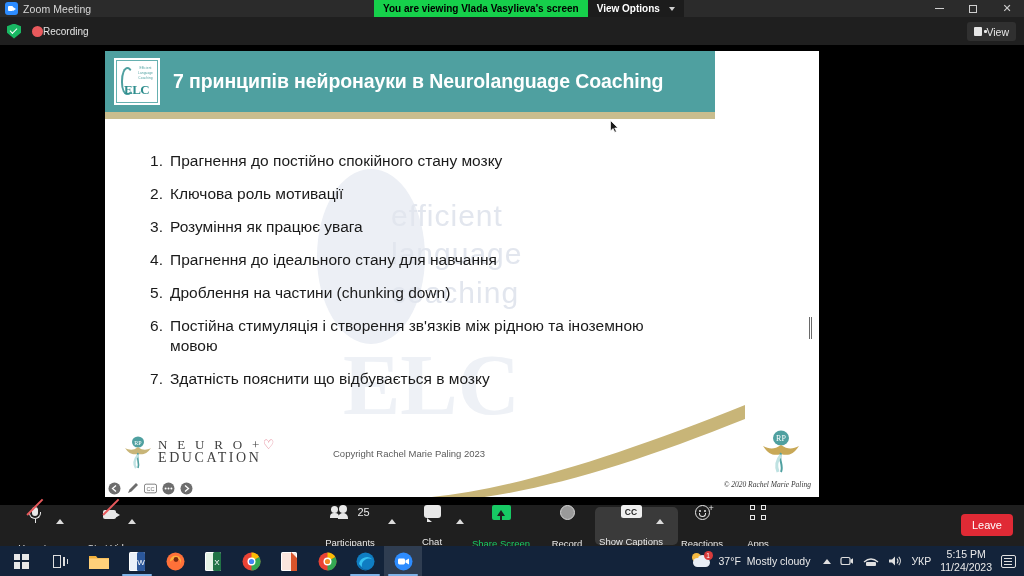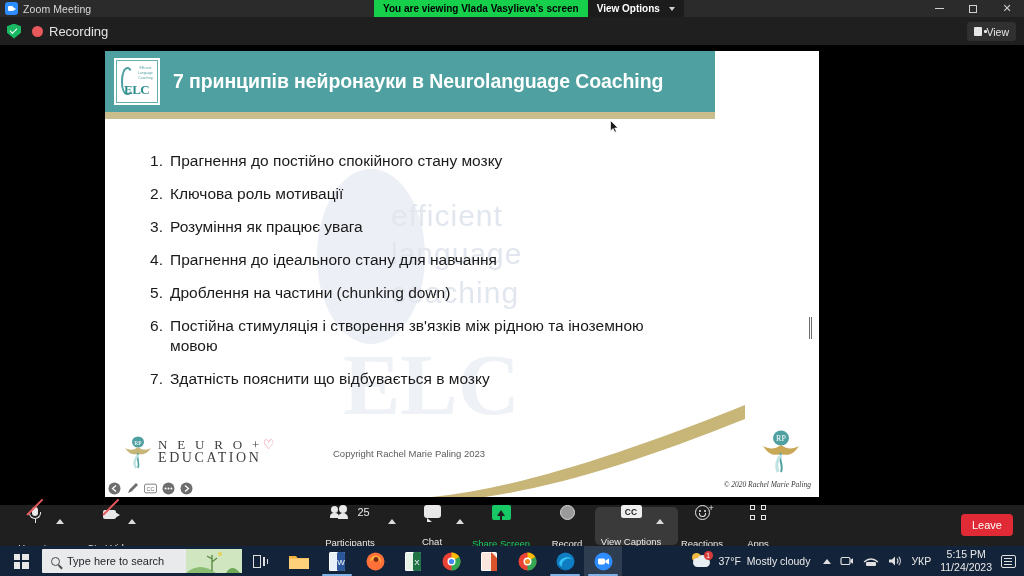--- a/index.html
+++ b/index.html
@@ -69,21 +69,21 @@
   }
   .shield::after {
     content: ""; position: absolute; left: 3.2px; top: 4.5px; width: 6px; height: 3px;
     border-left: 1.6px solid #fff; border-bottom: 1.6px solid #fff;
     transform: rotate(-45deg);
   }
   .recdot {
     width: 11px; height: 11px; border-radius: 50%;
     background: #e8595c; margin-left: 11px; flex: none;
   }
-  .reclabel { color: #e4e4e4; font-size: 13px; margin-left: 6px; }
+  .reclabel { color: #e4e4e4; font-size: 10px; }
   .viewbtn {
     position: absolute; right: 8px; top: 5px; height: 19px;
     background: #303030; border-radius: 3px; display: flex; align-items: center;
     gap: 4px; padding: 0 7px; color: #e6e6e6; font-size: 10.5px;
   }
   .viewbtn .vicon {
     width: 8px; height: 9px; background: #e6e6e6; border-radius: 1px; position: relative;
   }
   .viewbtn .vicon::after {
     content: ""; position: absolute; left: 9.5px; top: 3px; width: 3px; height: 3px;
@@ -688,21 +688,21 @@
           <span class="rec-ico"></span>
         </span>
       <span class="zb-lbl">Record</span>
     </div>
 
     <div class="captions-wrap"></div>
     <div class="zb-item" style="left:600px;width:62px">
       <span class="zb-ico">
           <span class="cc-box">CC</span>
         </span>
-      <span class="zb-lbl">View Captions</span>
+      <span class="zb-lbl">Show Captions</span>
     </div>
     <span class="zb-caret" style="left:656px"></span>
 
     <div class="zb-item" style="left:676px;width:52px">
       <span class="zb-ico">
         <span class="react-ico">
           <i class="e e1"></i>
             <i class="e e2"></i>
             <span class="sm"></span>
             <span class="react-plus">+</span>
@@ -731,33 +731,20 @@
   <div class="taskbar">
     <div class="start-btn">
       <span class="winlogo">
           <i></i>
           <i></i>
           <i></i>
           <i></i>
         </span>
     </div>
 
-    <div class="searchbox">
-      <span class="mag"></span>
-      <span class="search-ph">Type here to search</span>
-      <span class="search-art">
-        <svg width="56" height="24" viewBox="0 0 56 24">
-          <rect width="56" height="24" fill="#cfe6c0"></rect>
-          <path d="M0 24 Q14 12 30 24 Z" fill="#8bbd72"></path>
-          <path d="M26 22 L26 6 M26 10 L21 7 M26 13 L31 9" stroke="#5c8a45" stroke-width="1.4" fill="none"></path>
-          <circle cx="34" cy="5" r="2" fill="#e6d45a"></circle>
-          <path d="M40 24 Q46 14 54 24 Z" fill="#6fa857"></path>
-        </svg>
-      </span>
-    </div>
 
     <div class="tb-taskview">
       <span class="tv-ico">
           <i class="a"></i>
           <i class="b"></i>
           <i class="c"></i>
         </span>
     </div>
 
     <div class="tbapp">

